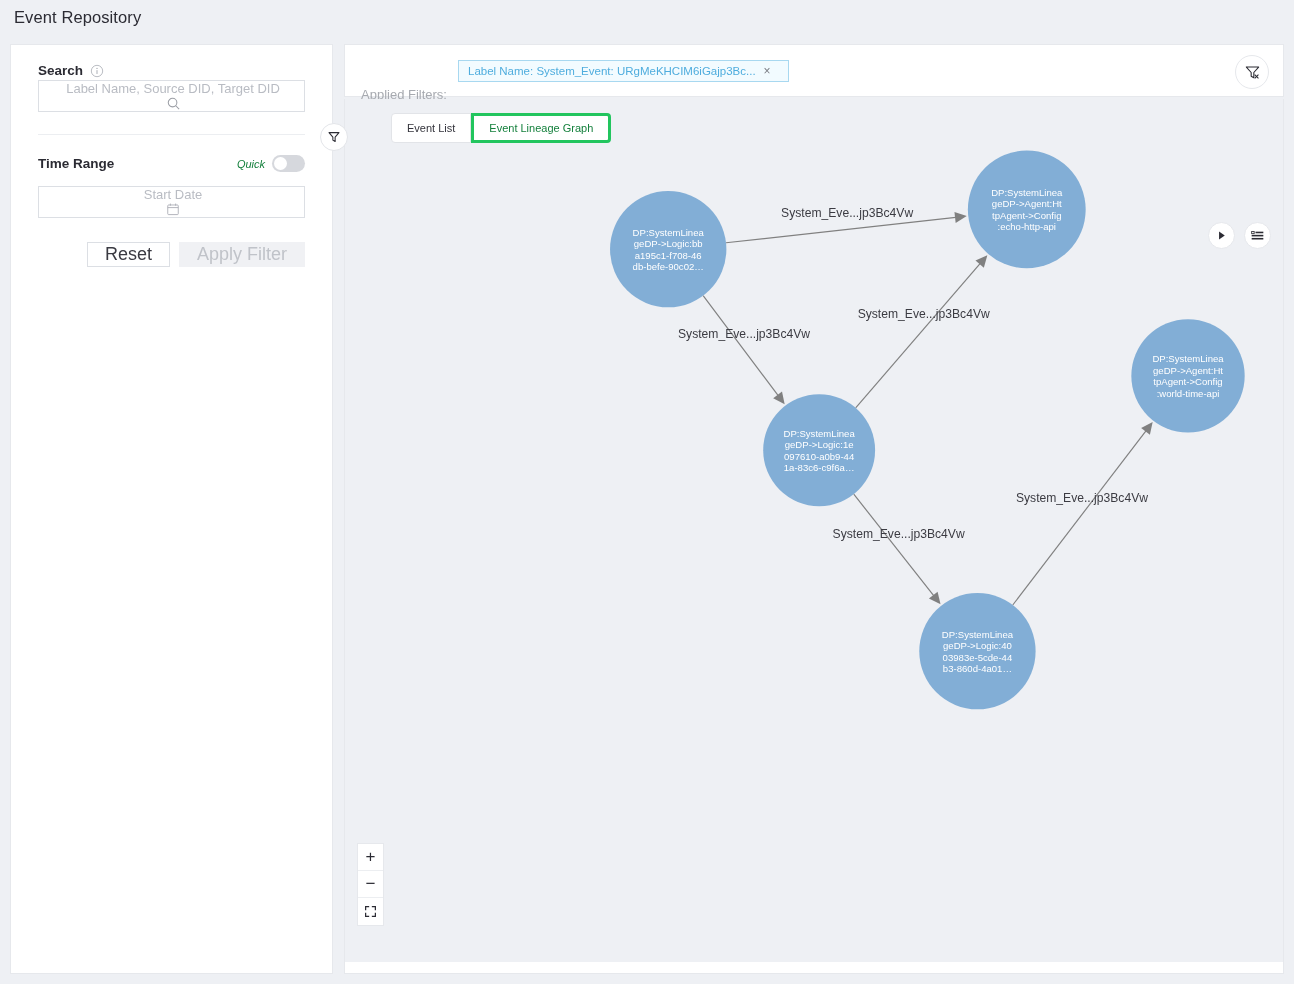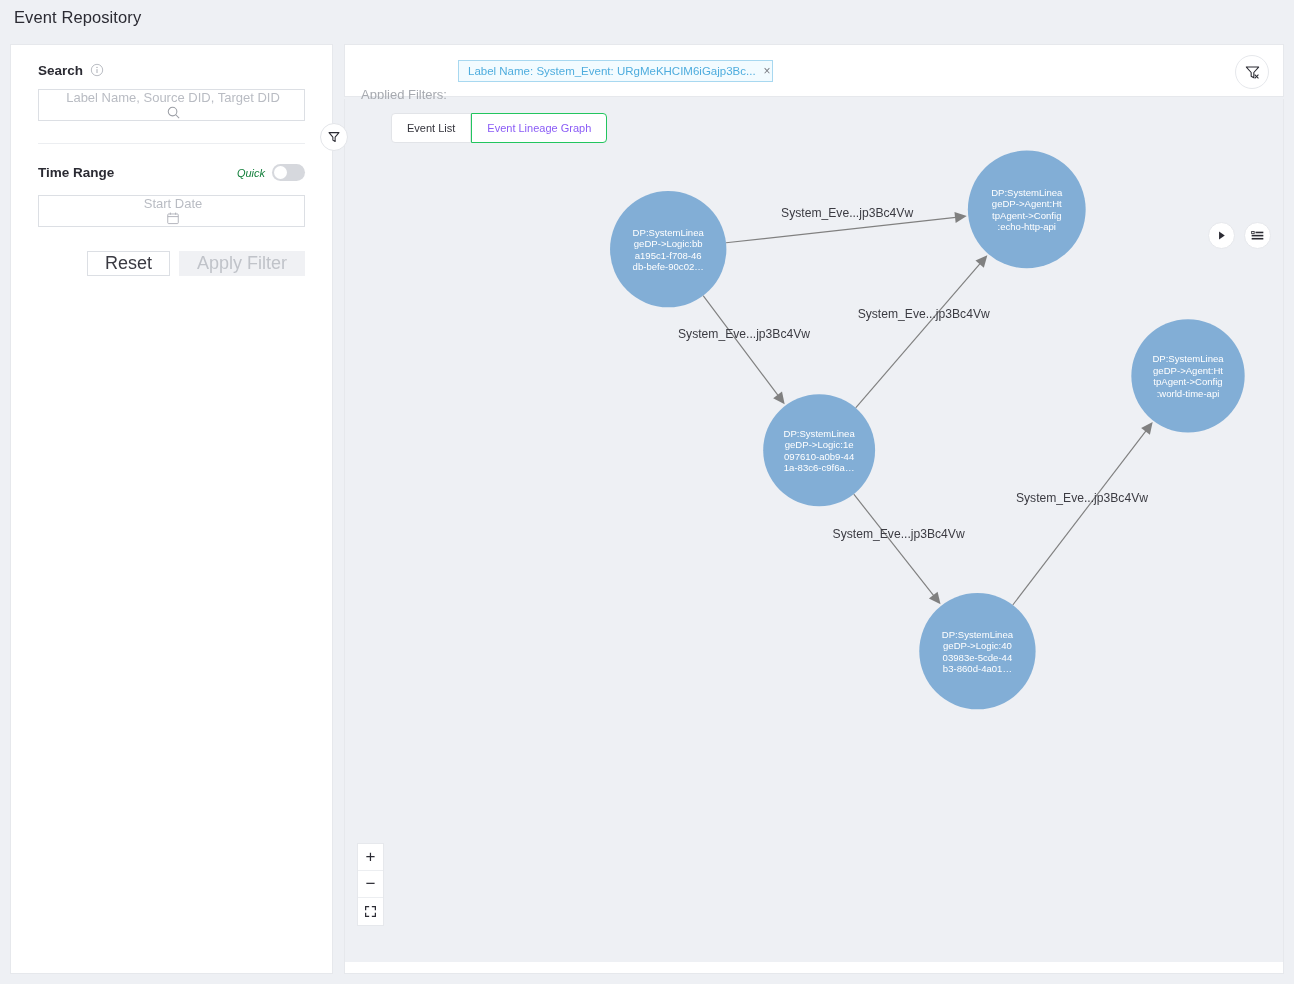--- a/index.html
+++ b/index.html
@@ -35,22 +35,22 @@
 
   
   #filter-sidebar {
     width: 323px;
     background: #ffffff;
     border: 1px solid #e6e8ec;
     position: relative;
     padding: 18px 27px 0 27px;
   }
   .field-label-row {
-    display: flex; align-items: flex-start; gap: 7px;
-    margin-bottom: 11px;
+    display: flex; align-items: center; gap: 7px;
+    margin-bottom: 2px;
   }
   .field-label {
     font-size: 13.5px; color: #2b2b33; font-weight: 700;
   }
   .info-icon {
     width: 14px; height: 14px; display: inline-block;
   }
   .text-input {
     width: 100%; height: 32px;
     border: 1px solid #dcdfe4;
@@ -121,21 +121,21 @@
     position: relative;
   }
   #applied-filters-label {
     font-size: 13px; color: #a7aab0; margin-right: 11px; margin-top: 48px;
   }
   #filter-chip {
     border: 1px solid #a8d8f0;
     background: #f2fbff;
     height: 22px;
     display: flex; align-items: center; gap: 8px;
-    padding: 0 1px 0 9px;
+    padding: 0 17px 0 9px;
   }
   #filter-chip-text { font-size: 11.5px; color: #4fadde; }
   #filter-chip-close { font-size: 12px; color: #7a7d84; line-height: 1; }
   #clear-filters-button {
     position: absolute; right: 14px; top: 10px;
     width: 34px; height: 34px; border-radius: 50%;
     border: 1px solid #e6e8ec; background: #fff;
     display: flex; align-items: center; justify-content: center;
   }
 
@@ -156,22 +156,22 @@
   .tab {
     height: 30px; padding: 0 15px;
     display: flex; align-items: center;
     font-size: 11px;
     background: #fff;
     border: 1px solid #e2e4e8;
   }
   .tab:first-child { border-radius: 4px 0 0 4px; color: #33333b; }
   .tab.active {
     border-radius: 0 4px 4px 0;
-    border: 1px solid #22c55e;
-    color: #8b5cf6;
+    border: 3px solid #22c55e;
+    color: #15803d;
   }
   #play-button {
     position: absolute; right: 48px; top: 123px;
     width: 27px; height: 27px; border-radius: 50%;
     background: #fff; border: 1px solid #e6e8ec;
     display: flex; align-items: center; justify-content: center;
     z-index: 5;
   }
   #legend-toggle-button {
     position: absolute; right: 12px; top: 123px;

